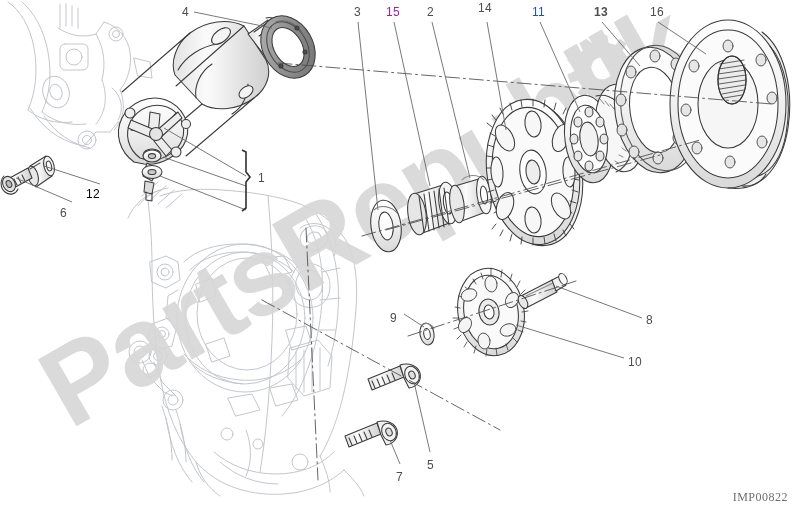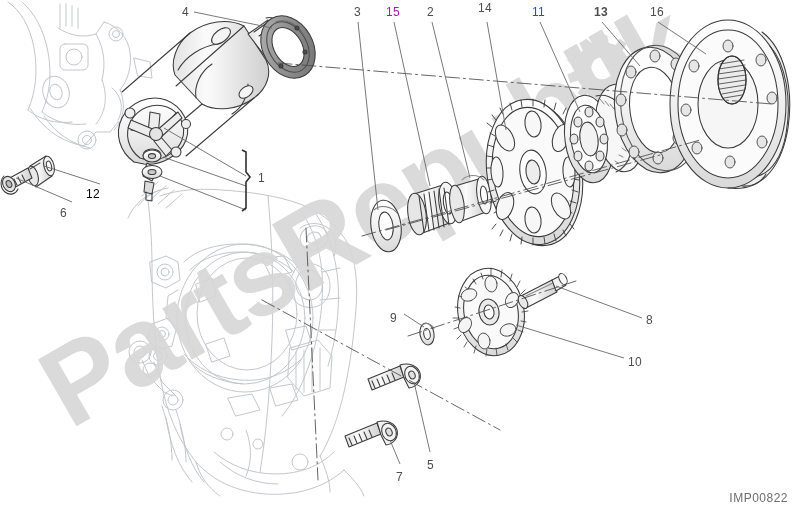--- a/index.html
+++ b/index.html
@@ -17,21 +17,21 @@
     font-family:"Liberation Sans", sans-serif;
     font-size:12px;
     color:#4d4d4d;
     letter-spacing:0.3px;
     white-space:nowrap;
     user-select:none;
   }
   #caption{
     position:absolute;
     right:10px;bottom:8px;
-    font-family:Liberation Sans, sans-serif;
+    font-family:Liberation Serif, serif;
     font-size:12px;
     color:#6e6e6e;
     letter-spacing:0.5px;
   }
   .wm-text{
     font-family:"Liberation Sans", sans-serif;
     font-weight:bold;
     fill:#d7d7d7;
   }
 </style>

